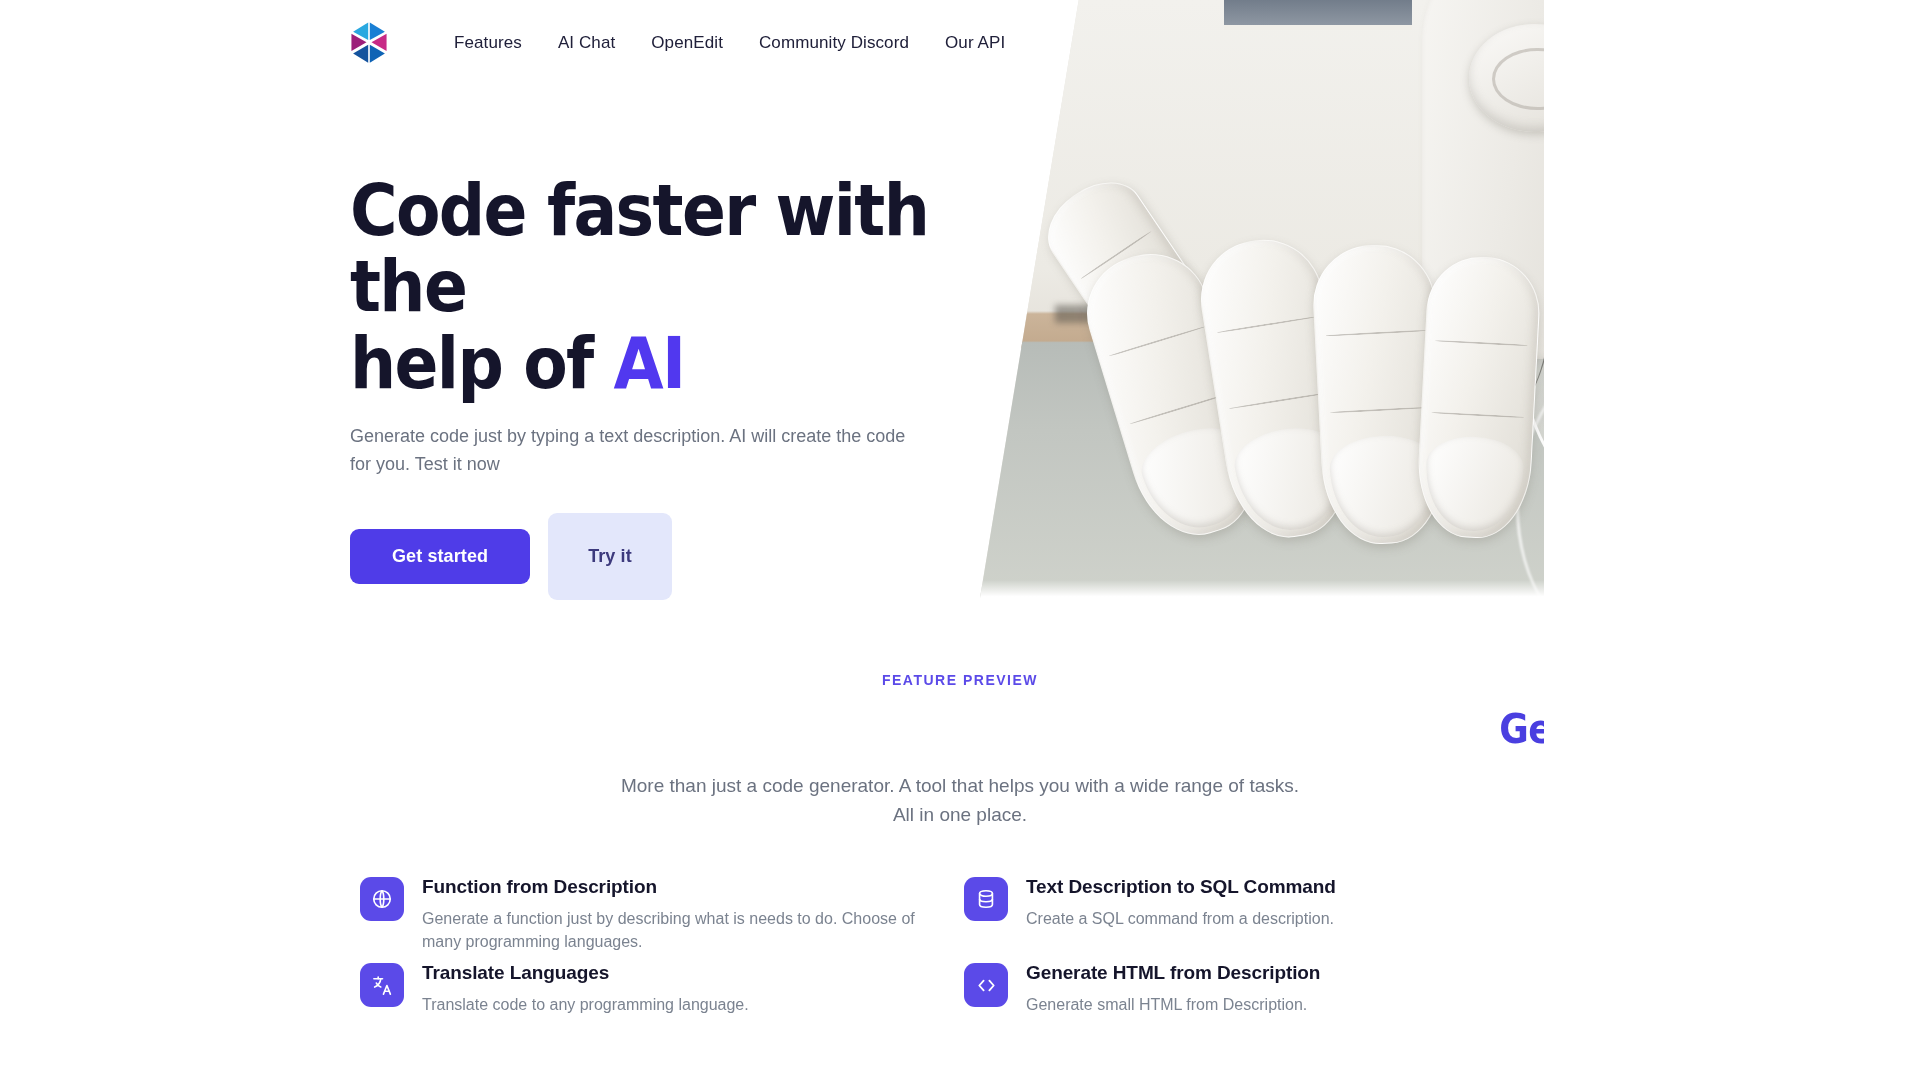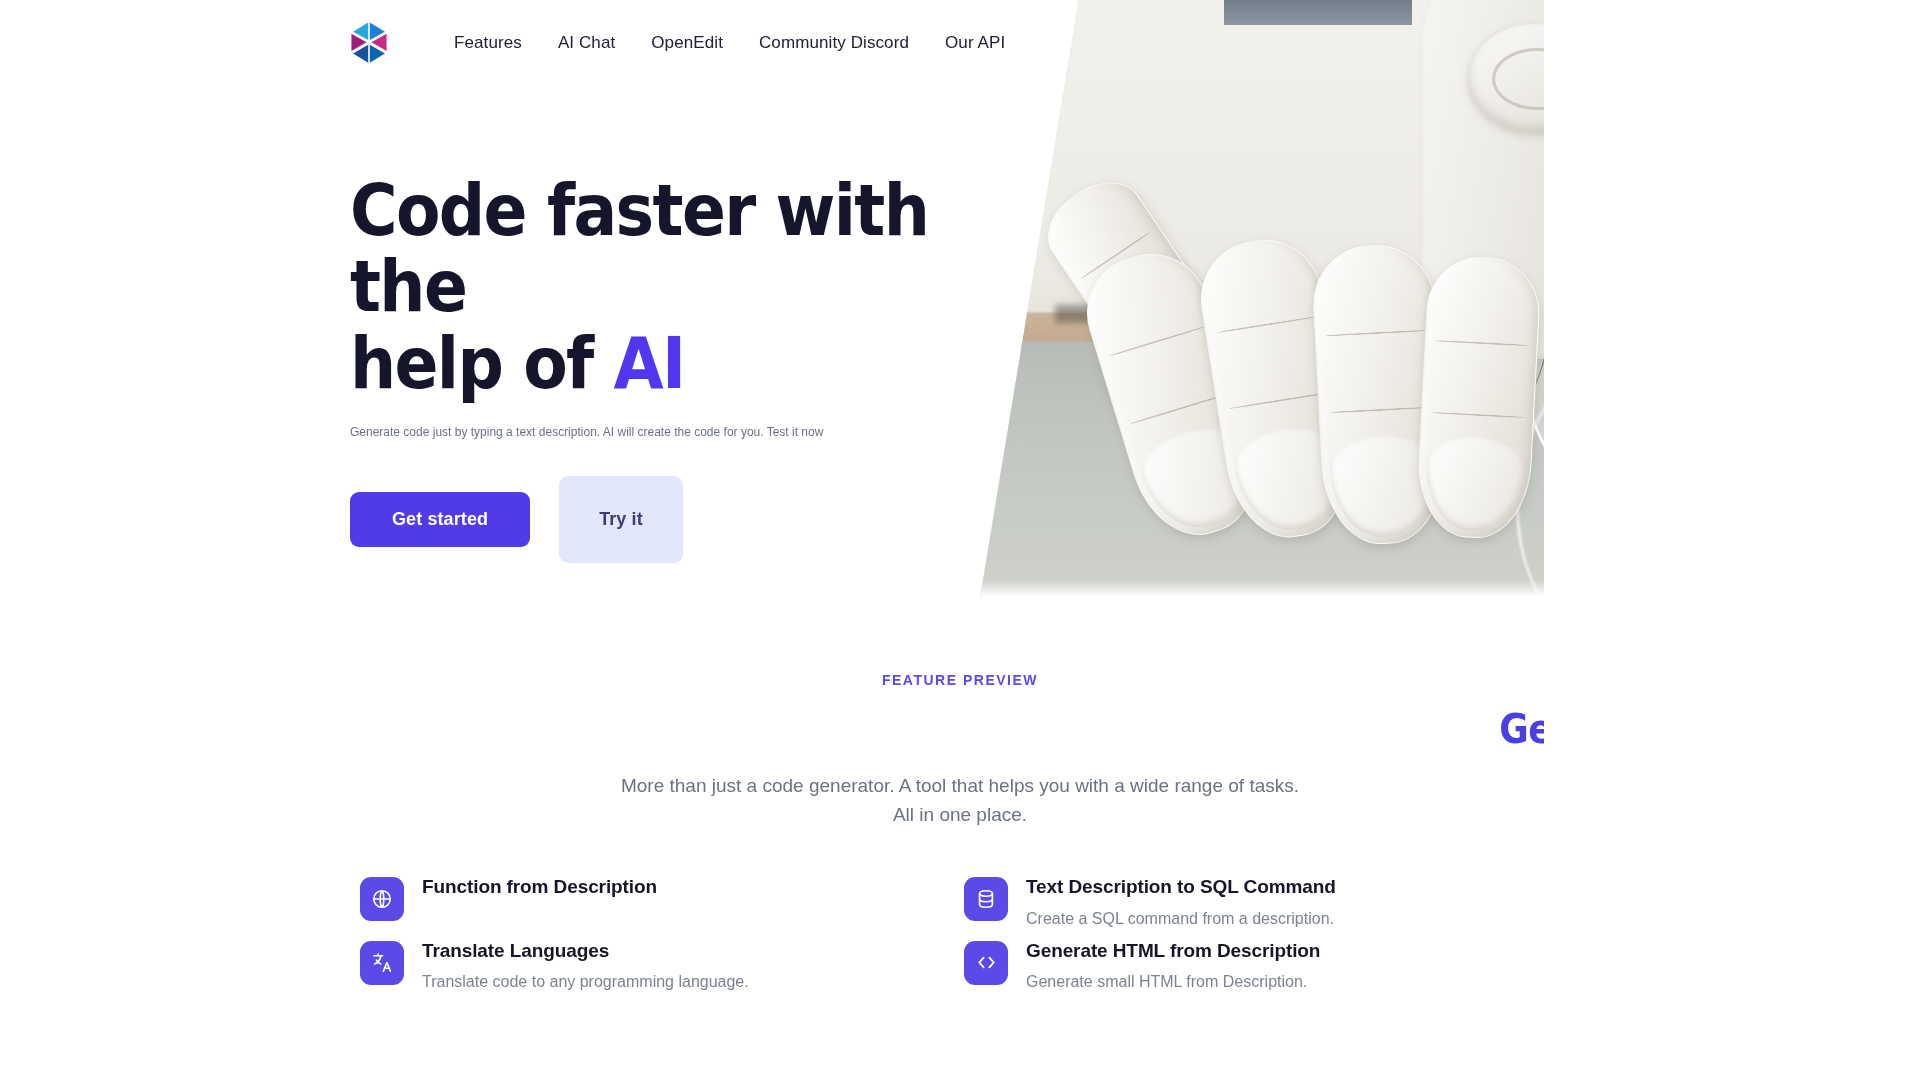--- a/index.html
+++ b/index.html
@@ -235,31 +235,31 @@
     letter-spacing: -1.6px;
     color: #15152b;
     font-family: "DejaVu Sans", "Liberation Sans", sans-serif;
     font-stretch: condensed;
     max-width: 590px;
   }
   .hero-title .accent { color: #5138ef; }
 
   .hero-sub {
     margin-top: 22px;
-    font-size: 12px;
+    font-size: 18px;
     line-height: 1.55;
     color: #6b7280;
     max-width: 580px;
   }
 
   .hero-cta {
     margin-top: 34px;
     display: flex;
     align-items: center;
-    gap: 29px;
+    gap: 18px;
   }
   .btn {
     border: none;
     cursor: pointer;
     font-size: 18px;
     font-weight: 600;
     border-radius: 9px;
     font-family: inherit;
     letter-spacing: 0.1px;
   }
@@ -457,20 +457,21 @@
 
       <div class="card">
         <div class="card-icon">
           <svg width="22" height="22" viewBox="0 0 24 24" fill="none" stroke="#ffffff" stroke-width="1.8">
             <circle cx="12" cy="12" r="9"></circle>
             <path d="M3 12h18M12 3c2.6 3 2.6 15 0 18M12 3c-2.6 3-2.6 15 0 18"></path>
           </svg>
         </div>
         <div class="card-body">
           <div class="card-title">Function from Description</div>
+          <div class="card-desc">Generate a function just by describing what is needs to do. Choose of many programming languages.</div>
         </div>
       </div>
 
       <div class="card">
         <div class="card-icon">
           <svg width="22" height="22" viewBox="0 0 24 24" fill="none" stroke="#ffffff" stroke-width="1.8">
             <ellipse cx="12" cy="6" rx="7" ry="3"></ellipse>
             <path d="M5 6v12c0 1.7 3.1 3 7 3s7-1.3 7-3V6"></path>
             <path d="M5 12c0 1.7 3.1 3 7 3s7-1.3 7-3"></path>
           </svg>

